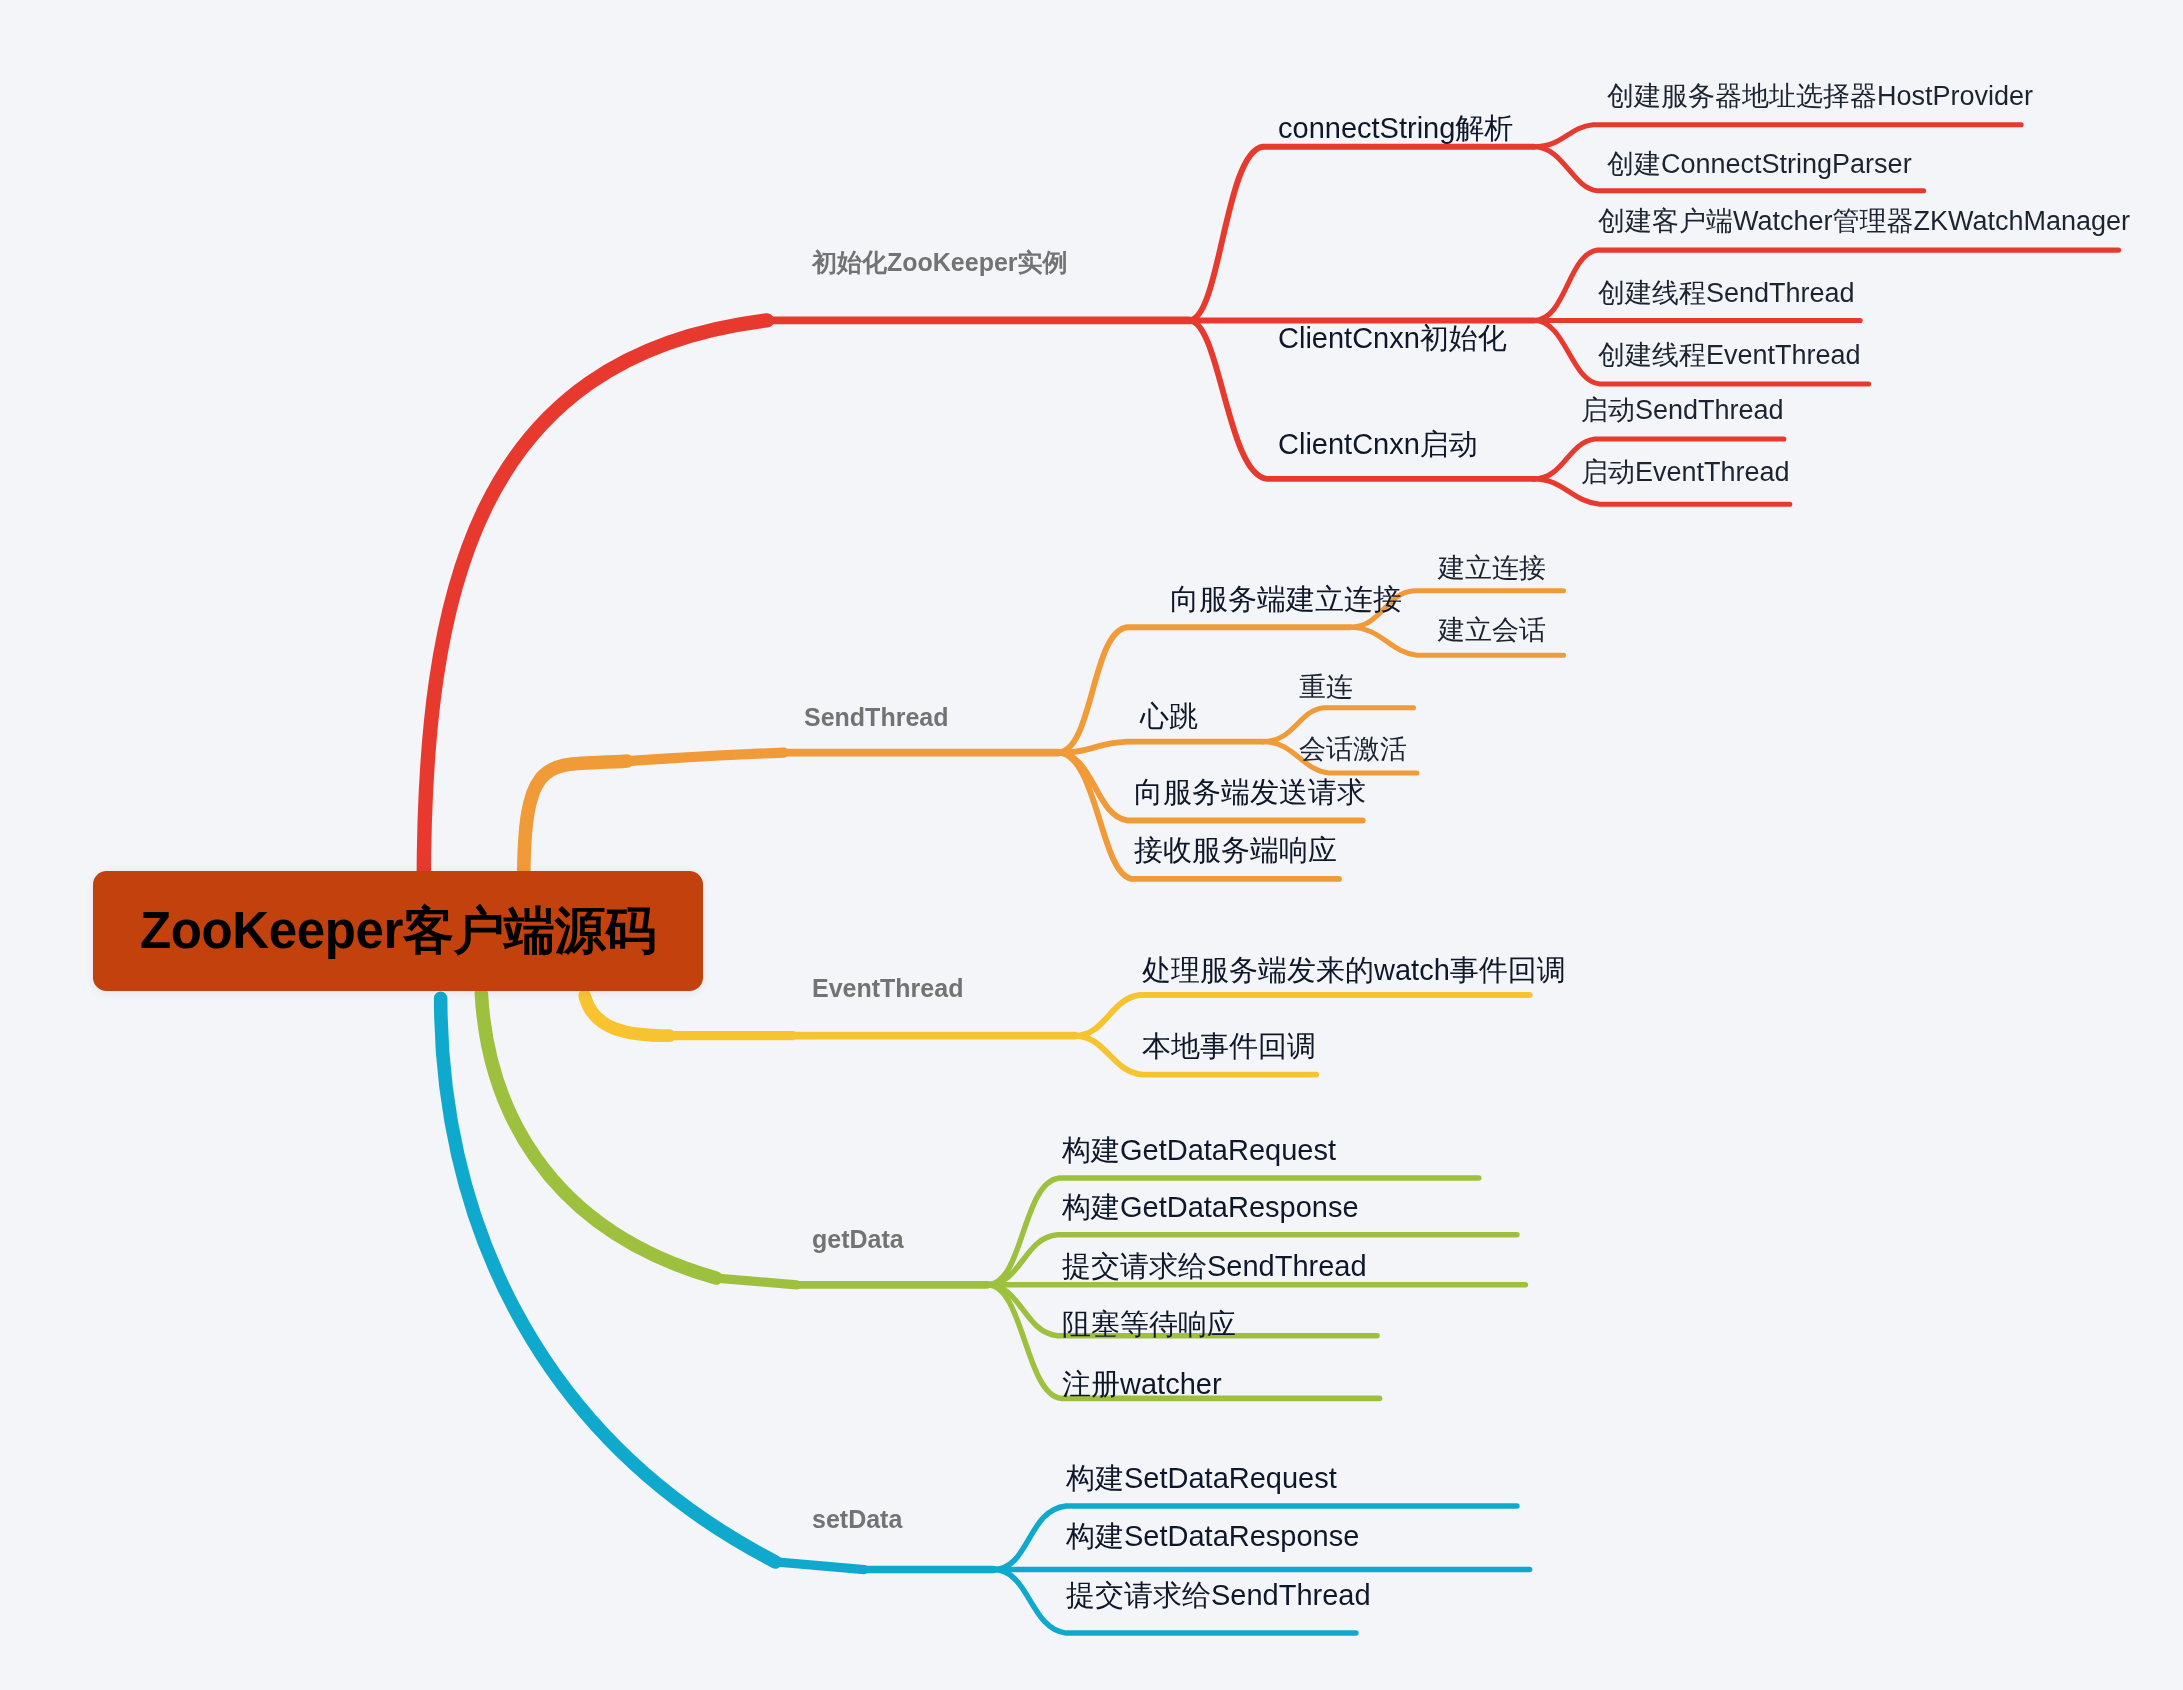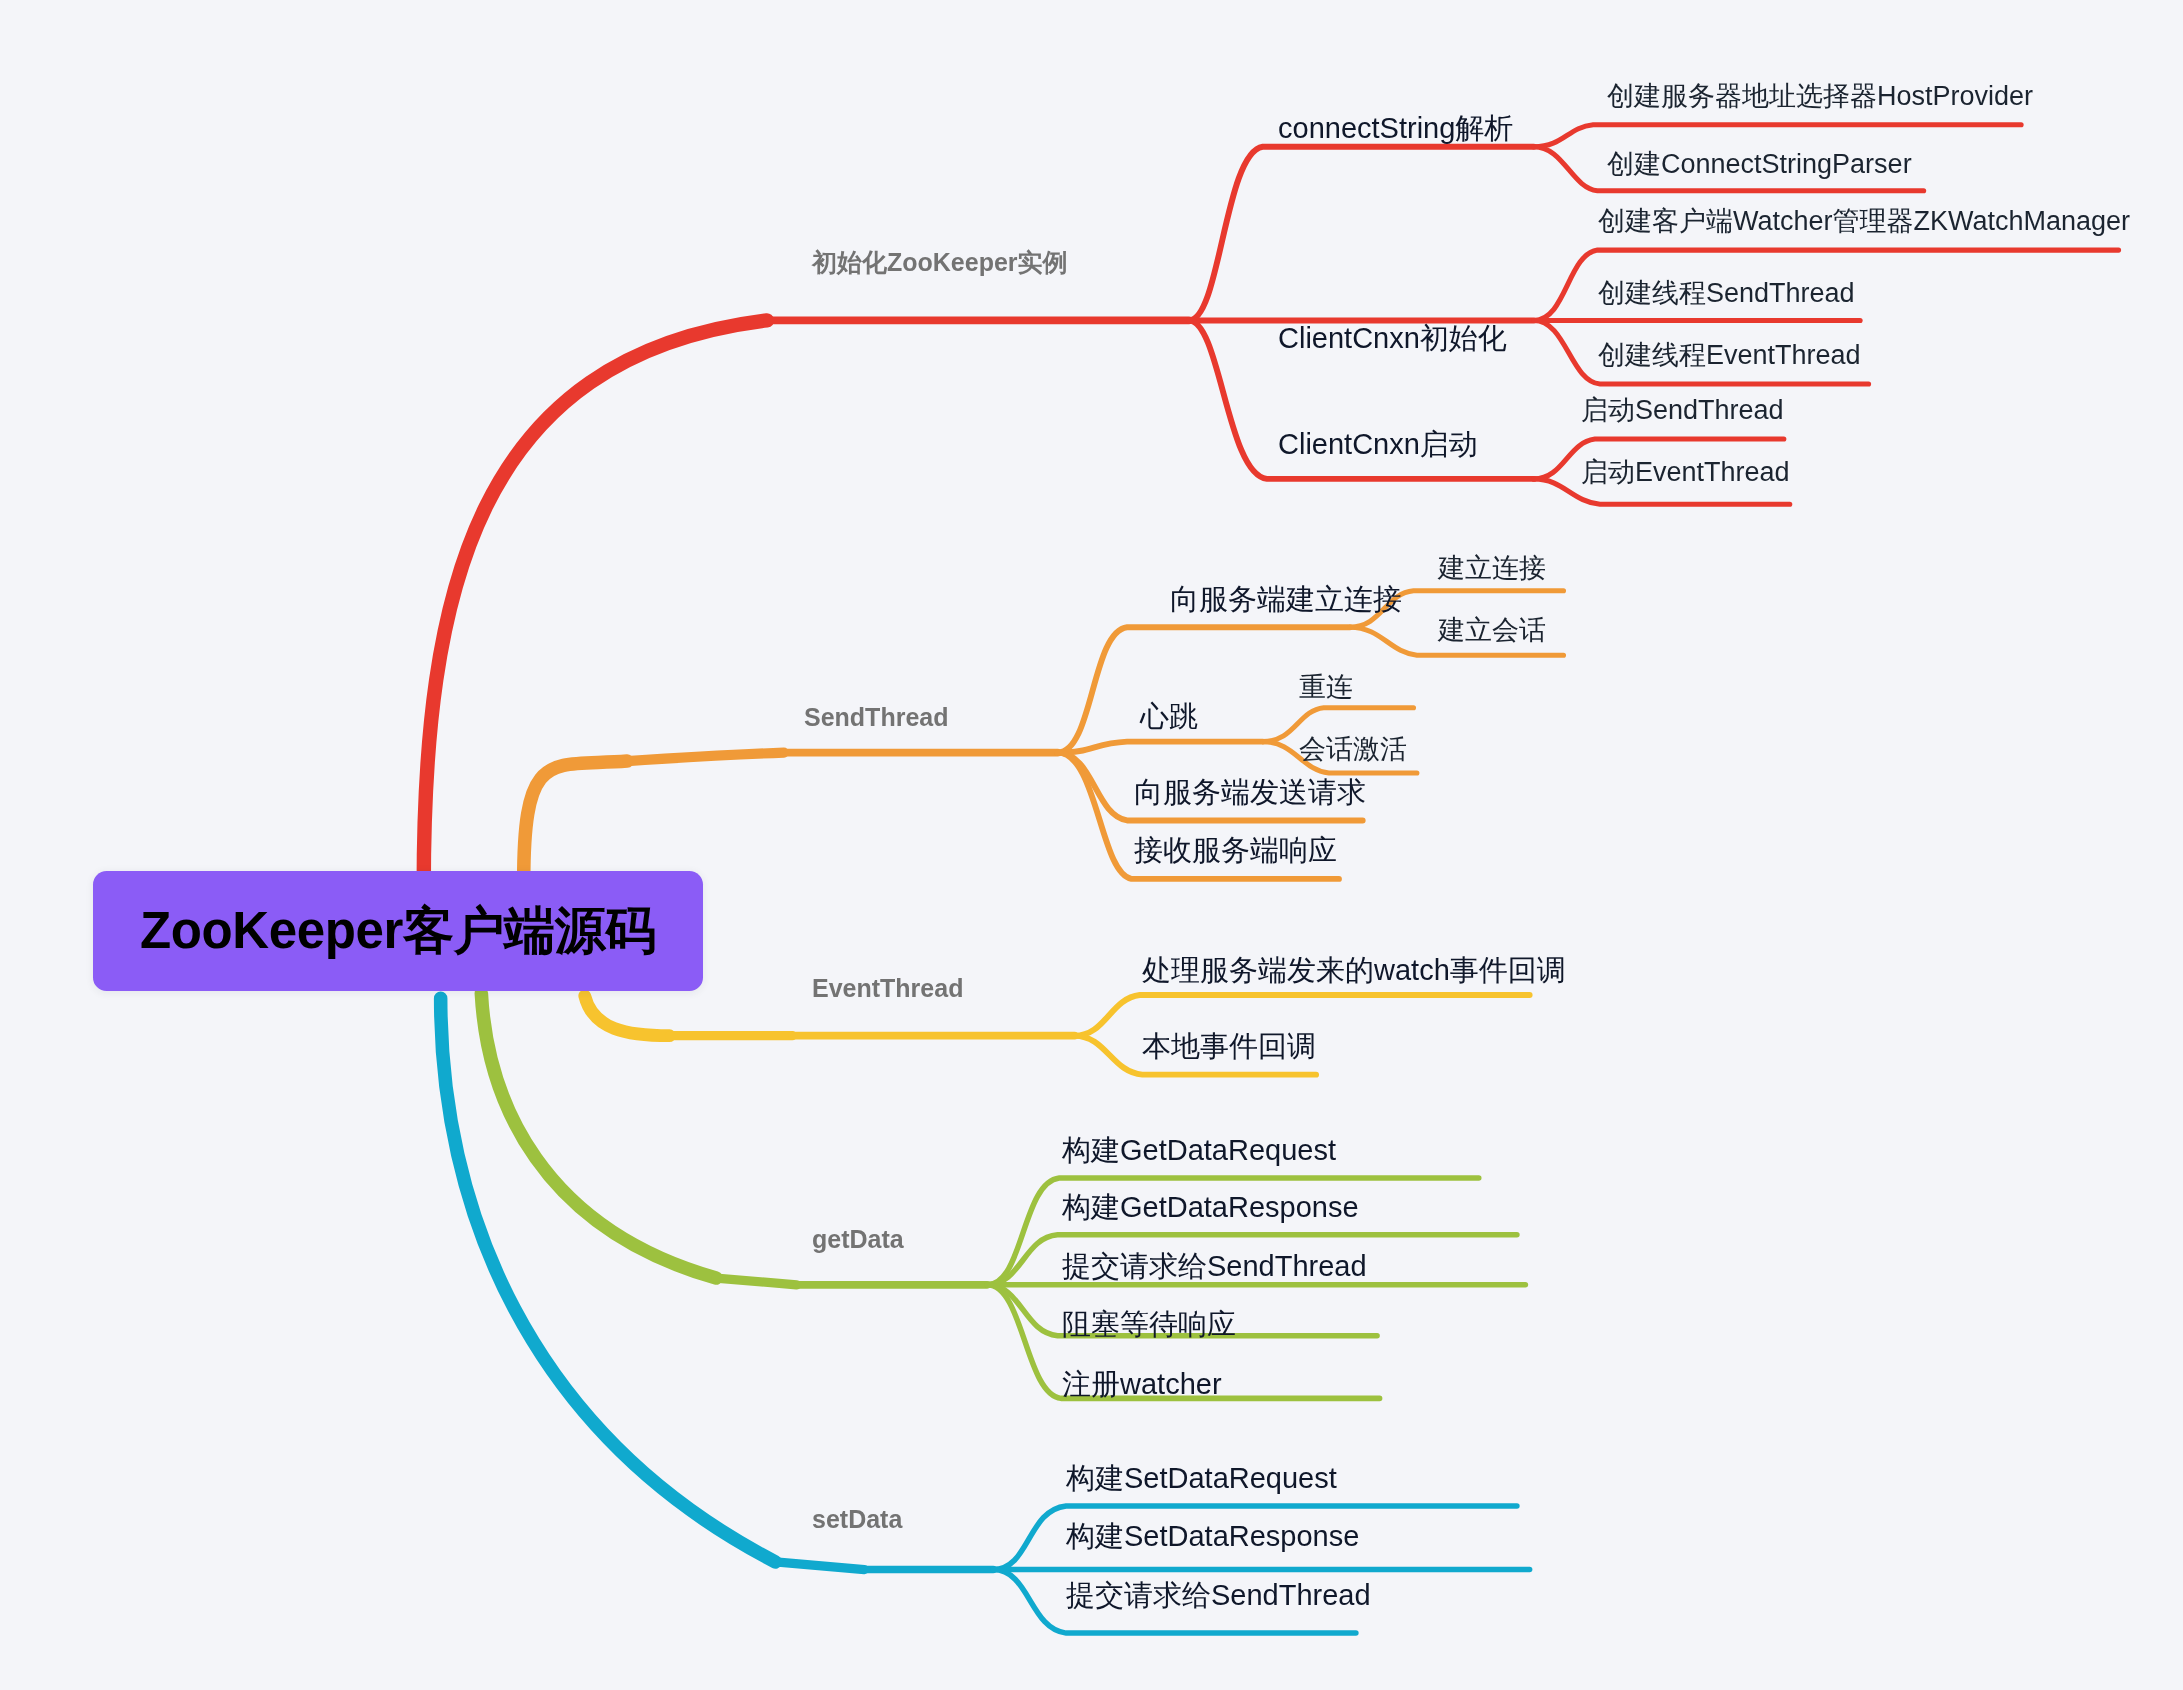--- a/index.html
+++ b/index.html
@@ -14,21 +14,21 @@
   svg{position:absolute;top:0;left:0;width:2183px;height:1690px;}
   .lbl{
     position:absolute;
     color:#1b2430;
     white-space:nowrap;
     line-height:1;
   }
   
   .root-box{
     position:absolute;
-    background:#8b5cf6;
+    background:#c2410c;
     border-radius:13.6px;
     box-shadow:0 1.7px 8.5px rgba(30,40,60,.07);
     display:flex;align-items:center;justify-content:center;
   }
   .root-text{
     font-size:51px;font-weight:bold;color:#000;
     letter-spacing:-0.4px;white-space:nowrap;
   }
   
   .l1{font-size:25px;font-weight:bold;color:#737373;}

